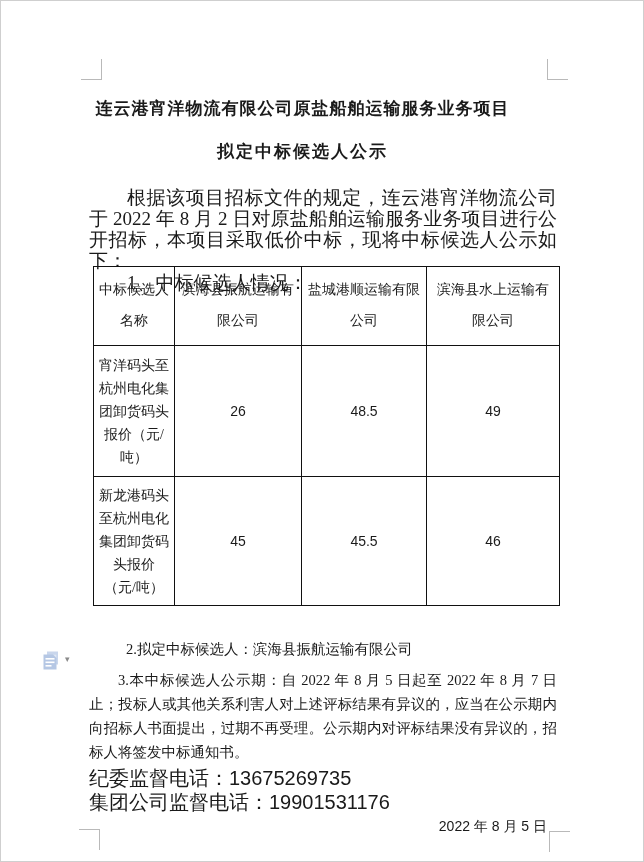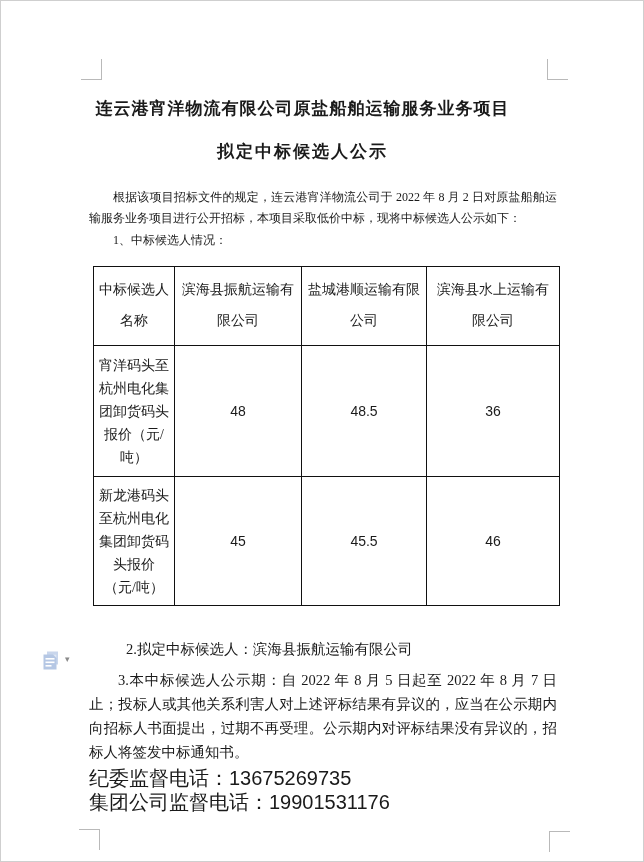--- a/index.html
+++ b/index.html
@@ -17,21 +17,21 @@
   .crop{position:absolute;width:20px;height:20px;}
   .crop.tl{left:80px;top:58px;border-right:1px solid #b9b9b9;border-bottom:1px solid #b9b9b9;}
   .crop.tr{left:546px;top:58px;border-left:1px solid #b9b9b9;border-bottom:1px solid #b9b9b9;}
   .crop.bl{left:78px;top:828px;border-right:1px solid #b9b9b9;border-top:1px solid #b9b9b9;}
   .crop.br{left:548px;top:830px;border-left:1px solid #b9b9b9;border-top:1px solid #b9b9b9;}
 
   .titles{position:absolute;left:0;top:96px;width:603px;text-align:center;}
   .title1{font-size:17px;font-weight:bold;letter-spacing:1px;}
   .title2{font-size:17px;font-weight:bold;letter-spacing:2px;margin-top:20px;}
 
-  .body-flow{position:absolute;left:88px;top:186px;width:468px;font-size:12px;}
+  .body-flow{position:absolute;left:88px;top:186px;width:468px;font-size:19px;}
   .intro{line-height:21px;text-indent:2em;text-align:justify;margin:0;}
   .sec1{line-height:21px;margin:1px 0 0 0;text-indent:2em;}
 
   table.cand{
     position:absolute;left:92px;top:265px;
     border-collapse:collapse;table-layout:fixed;
     font-size:14px;
   }
   table.cand td{
     border:1.5px solid #111111;
@@ -86,39 +86,40 @@
     </colgroup>
     <tbody>
     <tr class="r-names">
       <td>中标候选人名称</td>
       <td>滨海县振航运输有限公司</td>
       <td>盐城港顺运输有限公司</td>
       <td>滨海县水上运输有限公司</td>
     </tr>
     <tr class="r-price1">
       <td>宵洋码头至杭州电化集团卸货码头报价（元/吨）</td>
-      <td class="num">48</td>
+      <td class="num">26</td>
       <td class="num">48.5</td>
-      <td class="num">36</td>
+      <td class="num">49</td>
     </tr>
     <tr class="r-price2">
       <td>新龙港码头至杭州电化集团卸货码头报价（元/吨）</td>
       <td class="num">45</td>
       <td class="num">45.5</td>
       <td class="num">46</td>
     </tr>
   </tbody>
     </table>
 
   <div class="after-table">
     <p class="sec2">2.拟定中标候选人：滨海县振航运输有限公司</p>
     <p class="sec3">3.本中标候选人公示期：自 2022 年 8 月 5 日起至 2022 年 8 月 7 日止；投标人或其他关系利害人对上述评标结果有异议的，应当在公示期内向招标人书面提出，过期不再受理。公示期内对评标结果没有异议的，招标人将签发中标通知书。</p>
     <div class="phones digits">纪委监督电话：13675269735</div>
     <div class="phones digits">集团公司监督电话：19901531176</div>
     <div class="sig-block">
+      <div class="digits">2022 年 8 月 5 日</div>
     </div>
   </div>
 
   <div class="paste-btn">
     <span class="doc-icon">
       <svg width="17" height="19" viewBox="0 0 17 19">
         <rect x="4" y="0.5" width="11" height="13" fill="#c9d6ec"></rect>
         <rect x="0.5" y="3.5" width="13" height="15" fill="#b5c7e4"></rect>
         <rect x="2.5" y="7" width="9" height="1.6" fill="#ffffff"></rect>
         <rect x="2.5" y="10.5" width="9" height="1.6" fill="#ffffff"></rect>

